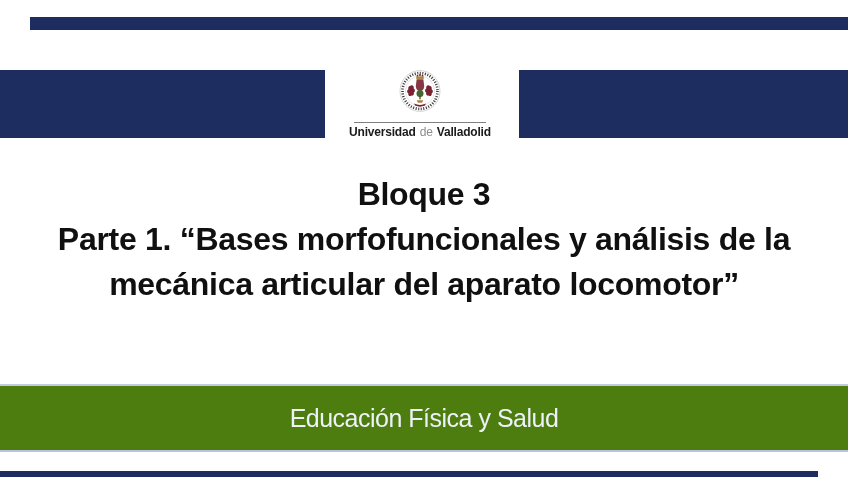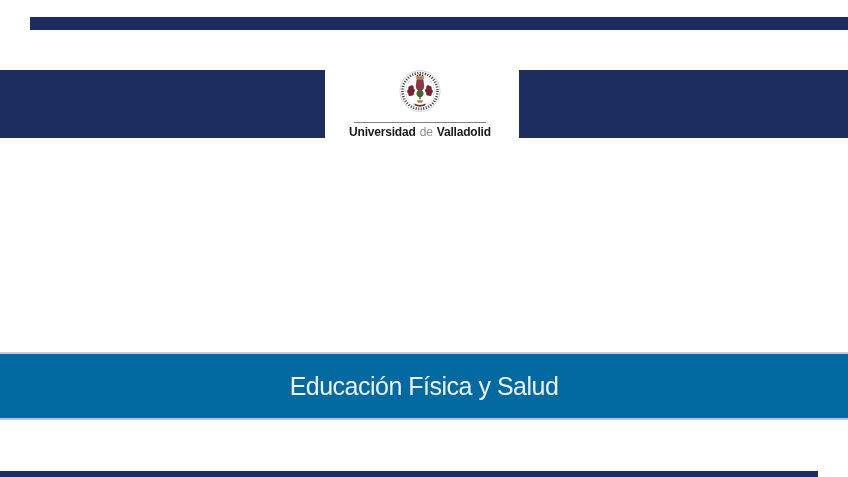--- a/index.html
+++ b/index.html
@@ -34,22 +34,22 @@
   .logo-word .w-de{font-weight:400;color:#8c8c8c;padding:0 1px;}
   
   .title{
     position:absolute;left:0;right:0;top:160px;
     text-align:center;
     color:#101010;
     font-size:32px;line-height:45px;font-weight:700;letter-spacing:-0.3px;
   }
   
   .band{
-    position:absolute;left:0;right:0;top:340px;height:68px;
-    background:#0369a1;
+    position:absolute;left:0;right:0;top:372px;height:68px;
+    background:#4d7c0f;
     border-top:2px solid #c3cadd;
     border-bottom:2px solid #b8c4de;
     box-sizing:border-box;
     display:flex;flex-direction:column;justify-content:center;
     text-align:center;
     color:#eef1f7;
     font-size:25px;line-height:32px;font-weight:400;letter-spacing:-0.5px;
   }
 </style>
 </head>
@@ -87,20 +87,25 @@
       <path d="M23 45 q7 3.5 14 0 l-1 2.5 q-6 2.5 -12 0 z" fill="#7b2230"></path>
     </svg>
     <div class="logo-rule"></div>
     <div class="logo-word">
       <span class="w-bold">Universidad</span>
       <span class="w-de">de</span>
       <span class="w-bold">Valladolid</span>
     </div>
   </div>
 
+  <div class="title">
+    <div>Bloque 3</div>
+    <div>Parte 1. “Bases morfofuncionales y análisis de la</div>
+    <div>mecánica articular del aparato locomotor”</div>
+  </div>
 
   <div class="band">
     <div>Educación Física y Salud</div>
   </div>
 
   <div class="accent-bar accent-bottom"></div>
 
 </div>
 
 </body></html>

